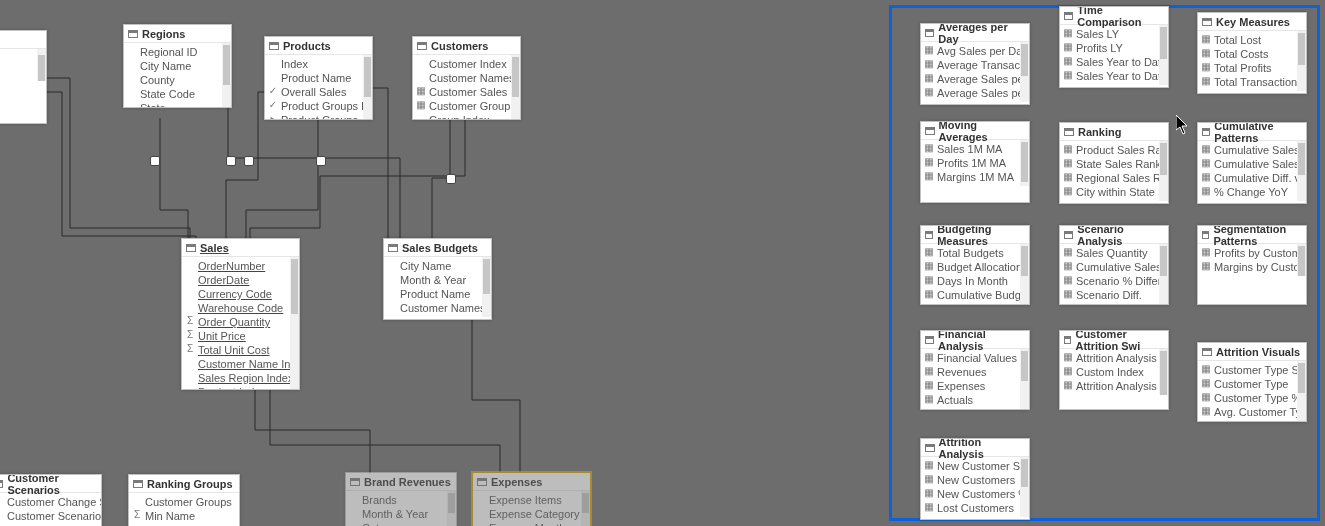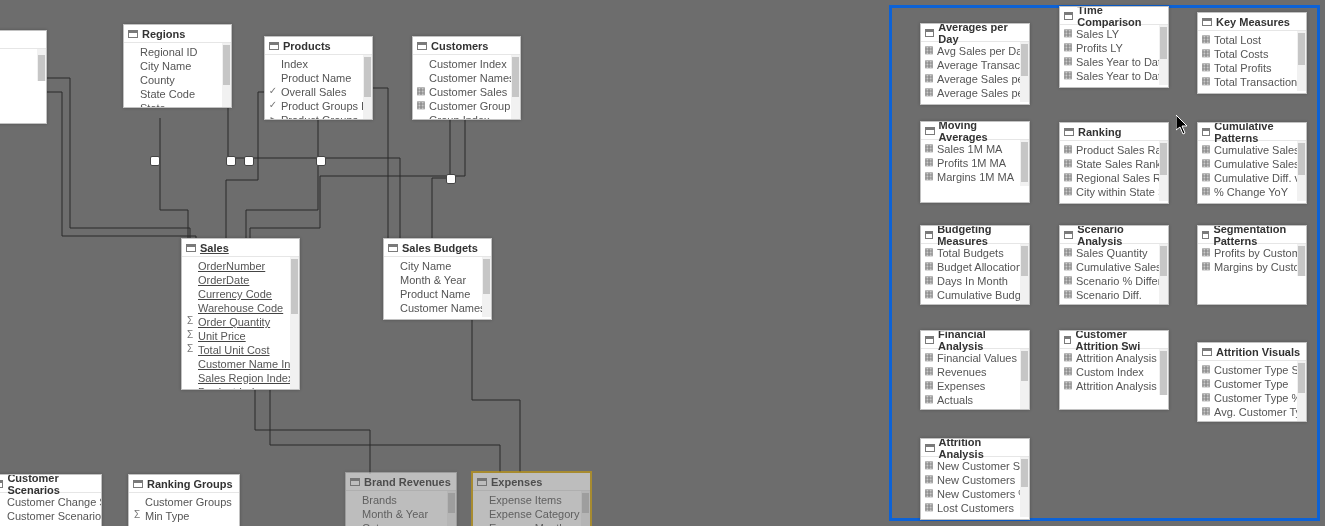--- a/index.html
+++ b/index.html
@@ -268,21 +268,21 @@
         <span class="ico"></span>
         <span>Ranking Groups</span>
       </div>
       <div class="body">
         <div class="row">
           <span class="glyph"></span>
           <span>Customer Groups</span>
         </div>
         <div class="row">
           <span class="glyph">Σ</span>
-          <span>Min Type</span>
+          <span>Min Name</span>
         </div>
         <div class="row">
           <span class="glyph"></span>
           <span>Max Rank</span>
         </div>
       </div>
     </div>
     <div class="tbl dim" style="left: 345px; top: 472px; width: 110px; height: 54px;">
       <div class="hdr">
         <span class="ico"></span>

